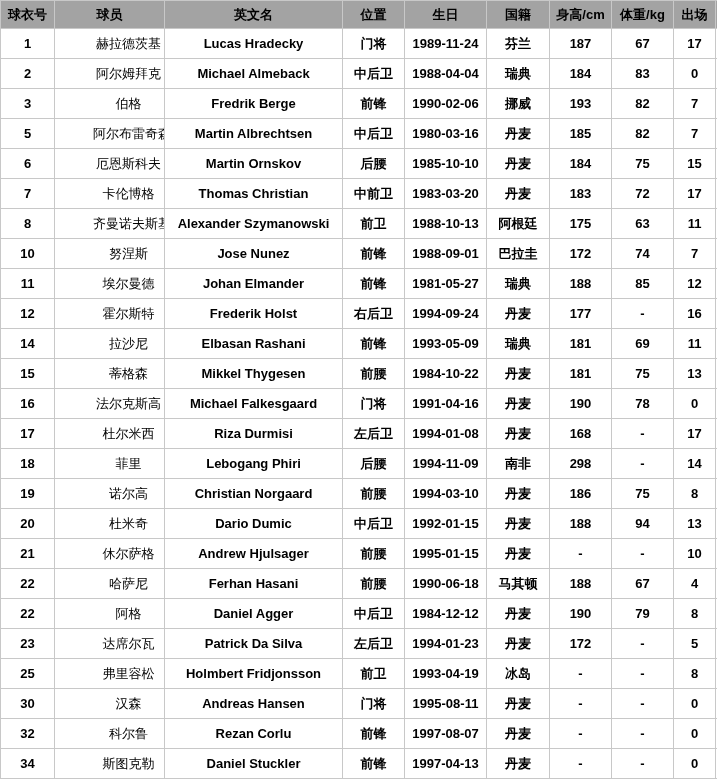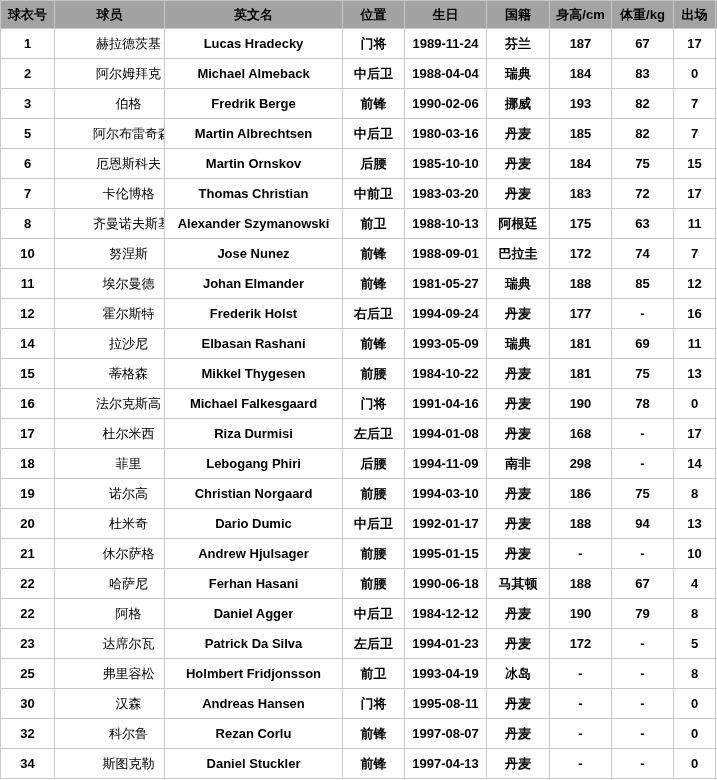--- a/index.html
+++ b/index.html
@@ -282,21 +282,21 @@
         <td>186</td>
         <td>75</td>
         <td>8</td>
         <td>0</td>
       </tr>
       <tr>
         <td>20</td>
         <td class="name-cn">杜米奇</td>
         <td class="name-en">Dario Dumic</td>
         <td>中后卫</td>
-        <td>1992-01-17</td>
+        <td>1992-01-15</td>
         <td>丹麦</td>
         <td>188</td>
         <td>94</td>
         <td>13</td>
         <td>0</td>
       </tr>
       <tr>
         <td>21</td>
         <td class="name-cn">休尔萨格</td>
         <td class="name-en">Andrew Hjulsager</td>

